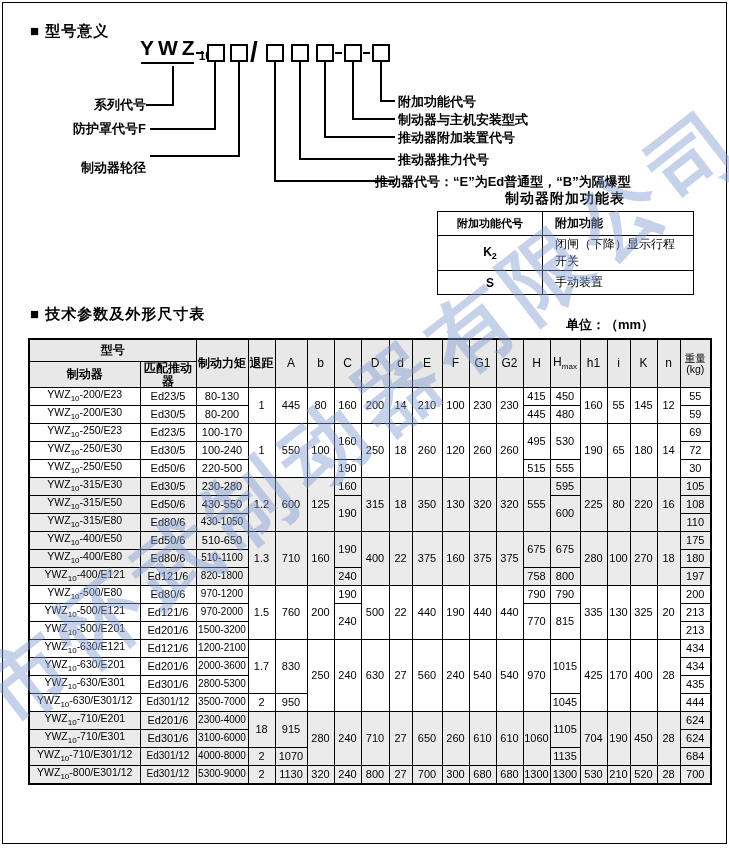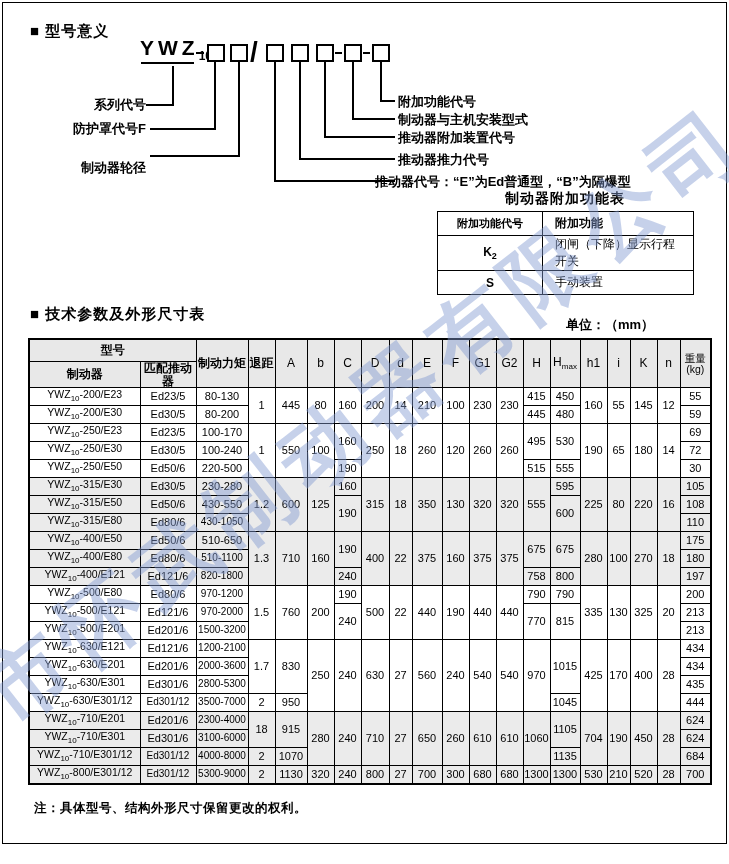--- a/index.html
+++ b/index.html
@@ -491,16 +491,15 @@
           <td>1300</td>
           <td>530</td>
           <td>210</td>
           <td>520</td>
           <td>28</td>
           <td>700</td>
         </tr>
       </tbody>
   </table>
 
-  <div id="note">注：具体型号、结构外形尺寸保留更改的权利。</div>
 
   <div id="watermark">市怀武制动器有限公司</div>
 </div>
 
 </body></html>

